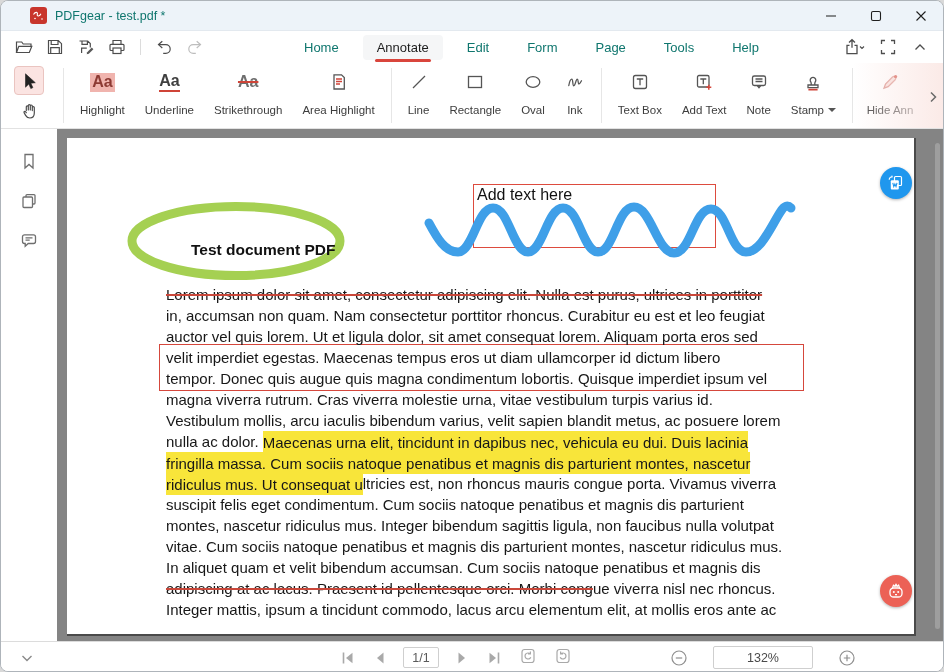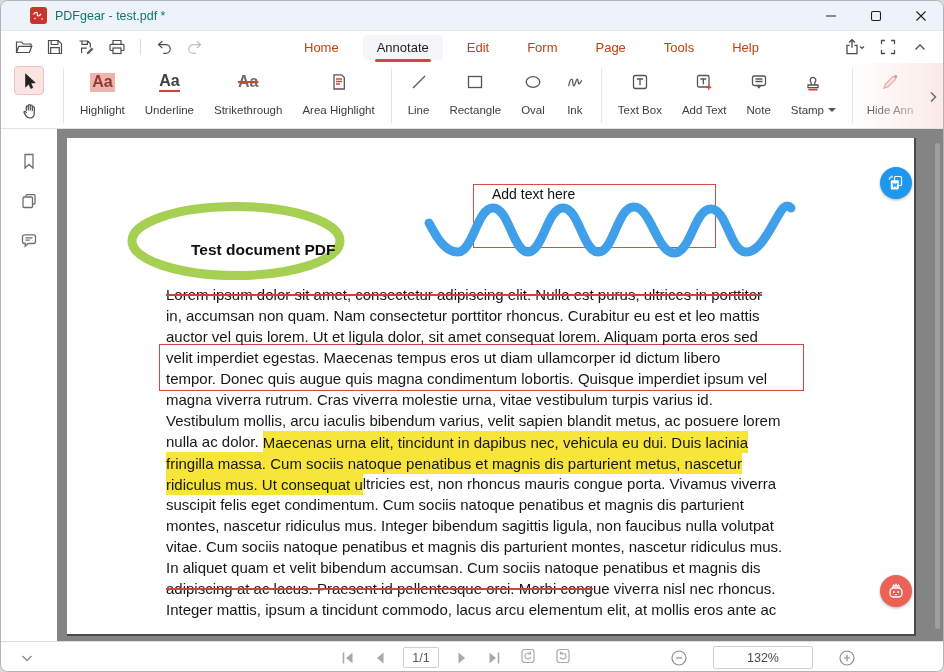--- a/index.html
+++ b/index.html
@@ -17,21 +17,21 @@
   .win-btn svg { stroke:#1f1f1f; stroke-width:1.1; fill:none; }
 
   
   .menubar { height:32px; background:#fff; display:flex; align-items:center; }
   .qa { display:flex; align-items:center; gap:5px; margin-left:10px; }
   .qa-btn { width:26px; height:24px; display:flex; align-items:center; justify-content:center; border-radius:4px; }
   .qa-btn svg { stroke:#4d4d4d; stroke-width:1.2; fill:none; }
   .qa-btn.disabled svg { stroke:#bdbdbd; }
   .qa-sep { width:1px; height:16px; background:#dcdcdc; margin:0 5px; }
   .tabs { display:flex; align-items:center; gap:10px; margin-left:82px; }
-  .tab { position:relative; padding:5px 14px; font-size:13px; color:#c2410c; border-radius:4px; }
+  .tab { position:relative; padding:5px 14px; font-size:13px; color:#0f766e; border-radius:4px; }
   .tab.active { background:#f5f6f7; color:#1d1d1d; }
   .tab.active::after { content:""; position:absolute; left:12px; right:12px; bottom:-2px; height:2.5px;
                        background:#d9453c; border-radius:2px; }
   .menu-right { margin-left:auto; display:flex; align-items:center; gap:14px; margin-right:14px; }
   .mr-btn { display:flex; align-items:center; }
   .mr-btn svg { stroke:#4d4d4d; stroke-width:1.3; fill:none; }
 
   
   .ribbon { position:relative; height:66px; background:#fff; border-bottom:1px solid #e2e2e2; display:flex; }
   .ribbon-pink { position:absolute; right:0; top:0; width:90px; height:100%;
@@ -68,21 +68,21 @@
   
   .doc-text { position:absolute; left:99px; top:146px; font-size:15px; color:#171717; }
   .doc-line { height:21px; line-height:21px; white-space:nowrap; }
   .seg-highlight { background:#f8e53a; padding:2.5px 0 3px; }
   .seg-strike { text-decoration:line-through; text-decoration-color:#c9473a; text-decoration-thickness:1.5px; }
 
   
   .doc-title { position:absolute; left:124px; top:103px; font-size:15.5px; font-weight:700; color:#111; }
   .anno-oval { position:absolute; left:58px; top:62px; }
   .anno-textbox { position:absolute; left:406px; top:46px; width:243px; height:64px;
-                  border:1.6px solid #dd4b3e; font-size:14px; color:#111; padding:1px 18px; }
+                  border:1.6px solid #dd4b3e; font-size:16px; color:#111; padding:1px 3px; }
   .anno-ink { position:absolute; left:352px; top:56px; }
   .anno-rect2 { position:absolute; left:92px; top:206px; width:645px; height:47px; border:1.6px solid #d5473c; }
 
   
   .float-btn { position:absolute; width:32px; height:32px; border-radius:50%; display:flex; align-items:center; justify-content:center; }
   .fb-convert { left:823px; top:38px; background:#1f97ee; box-shadow:0 1px 3px rgba(0,0,0,.3); }
   .fb-ai { left:823px; top:446px; background:#ec6156; box-shadow:0 1px 3px rgba(0,0,0,.3); }
   .vscroll { position:absolute; right:3px; top:14px; width:5px; height:486px; background:#9e9e9e; border-radius:3px; }
 
   
@@ -373,28 +373,28 @@
         <div class="anno-textbox">Add text here</div>
 
         <svg class="anno-ink" width="384" height="74" viewBox="0 0 384 74">
           <path d="M10 29 C18 44 26 58 39 58 C54 58 58 14 74 14 C90 14 94 58 109 58 C124 58 128 14 144 14 C160 14 164 58 179 58 C195 58 198 13 215 13 C232 13 238 59 255 59 C272 59 275 15 292 15 C308 15 311 58 327 58 C342 58 352 32 362 17 Q367 9 372 14" fill="none" stroke="#3f9fe8" stroke-width="9" stroke-linecap="round" stroke-linejoin="round"></path>
         </svg>
 
         <div class="anno-rect2"></div>
 
         <div class="doc-text">
             <div class="doc-line"><span class="seg-strike">Lorem ipsum dolor sit amet, consectetur adipiscing elit. Nulla est purus, ultrices in porttitor</span></div>
-            <div class="doc-line"><span class="seg-normal">in, accumsan non quam. Nam consectetur porttitor rhoncus. Curabitur eu est et leo mattis</span></div>
+            <div class="doc-line"><span class="seg-normal">in, accumsan non quam. Nam consectetur porttitor rhoncus. Curabitur eu est et leo feugiat</span></div>
             <div class="doc-line"><span class="seg-normal">auctor vel quis lorem. Ut et ligula dolor, sit amet consequat lorem. Aliquam porta eros sed</span></div>
             <div class="doc-line"><span class="seg-normal">velit imperdiet egestas. Maecenas tempus eros ut diam ullamcorper id dictum libero</span></div>
             <div class="doc-line"><span class="seg-normal">tempor. Donec quis augue quis magna condimentum lobortis. Quisque imperdiet ipsum vel</span></div>
             <div class="doc-line"><span class="seg-normal">magna viverra rutrum. Cras viverra molestie urna, vitae vestibulum turpis varius id.</span></div>
             <div class="doc-line"><span class="seg-normal">Vestibulum mollis, arcu iaculis bibendum varius, velit sapien blandit metus, ac posuere lorem</span></div>
             <div class="doc-line"><span class="seg-normal">nulla ac dolor. </span><span class="seg-highlight">Maecenas urna elit, tincidunt in dapibus nec, vehicula eu dui. Duis lacinia</span></div>
-            <div class="doc-line"><span class="seg-highlight">fringilla massa. Cum sociis natoque penatibus et magnis dis parturient metus, nascetur</span></div>
+            <div class="doc-line"><span class="seg-highlight">fringilla massa. Cum sociis natoque penatibus et magnis dis parturient montes, nascetur</span></div>
             <div class="doc-line"><span class="seg-highlight">ridiculus mus. Ut consequat u</span><span class="seg-normal">ltricies est, non rhoncus mauris congue porta. Vivamus viverra</span></div>
             <div class="doc-line"><span class="seg-normal">suscipit felis eget condimentum. Cum sociis natoque penatibus et magnis dis parturient</span></div>
             <div class="doc-line"><span class="seg-normal">montes, nascetur ridiculus mus. Integer bibendum sagittis ligula, non faucibus nulla volutpat</span></div>
             <div class="doc-line"><span class="seg-normal">vitae. Cum sociis natoque penatibus et magnis dis parturient montes, nascetur ridiculus mus.</span></div>
             <div class="doc-line"><span class="seg-normal">In aliquet quam et velit bibendum accumsan. Cum sociis natoque penatibus et magnis dis</span></div>
             <div class="doc-line"><span class="seg-strike">adipiscing at ac lacus. Praesent id pellentesque orci. Morbi cong</span><span class="seg-normal">ue viverra nisl nec rhoncus.</span></div>
             <div class="doc-line"><span class="seg-normal">Integer mattis, ipsum a tincidunt commodo, lacus arcu elementum elit, at mollis eros ante ac</span></div>
           </div>
       </div>
 

